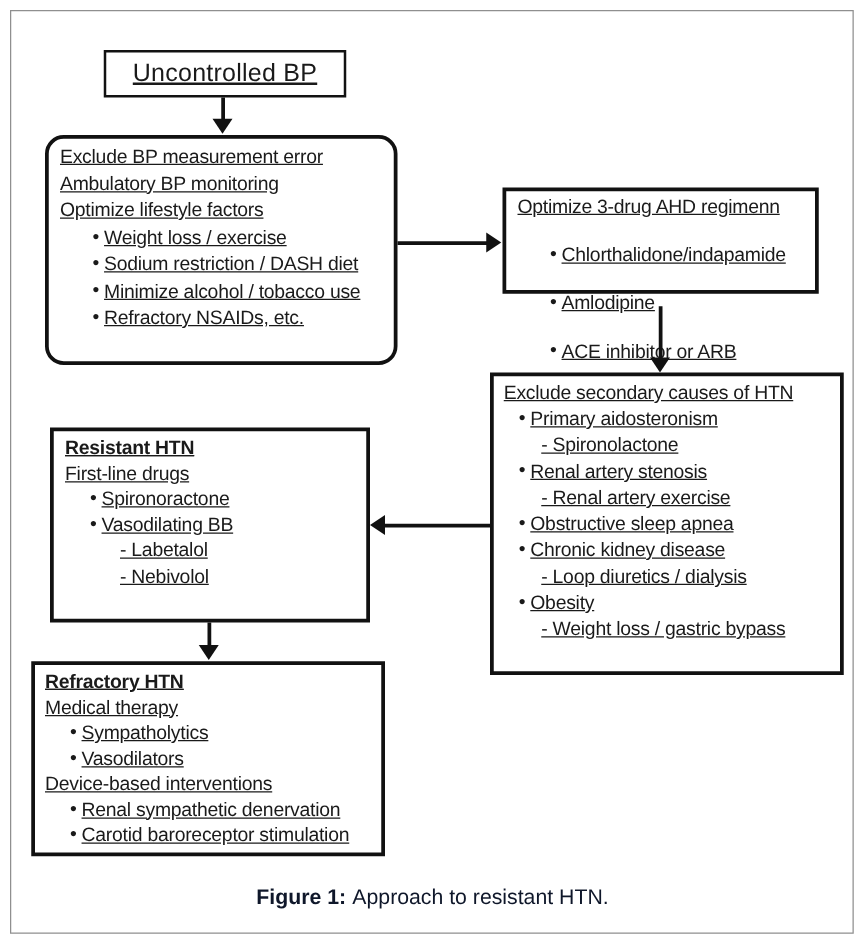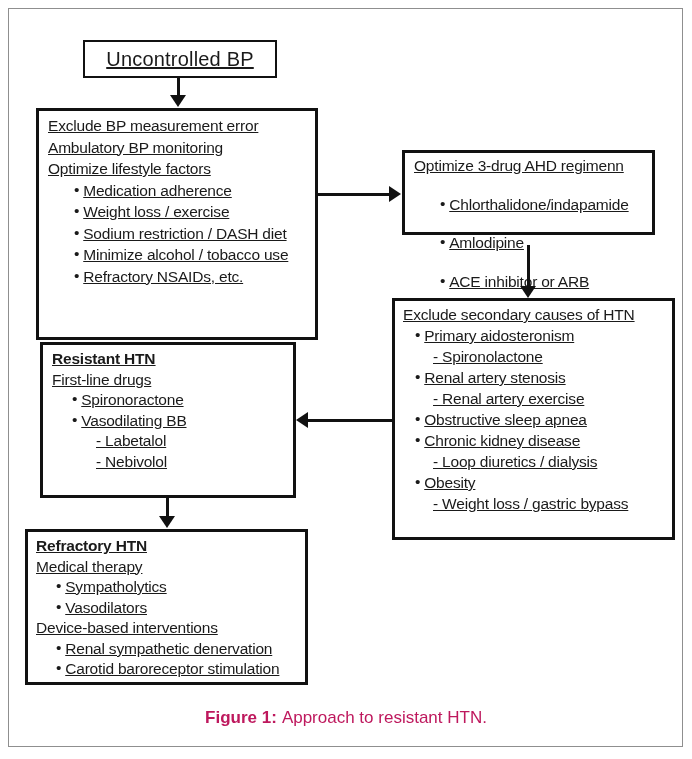--- a/index.html
+++ b/index.html
@@ -12,21 +12,21 @@
   .nbox{position:absolute;box-sizing:border-box;border:3px solid #111;background:#fff;
     font-size:15.5px;letter-spacing:-0.2px;text-decoration:underline;}
   .ln{white-space:nowrap;}
   .b{padding-left:20px;}
   .d{padding-left:42px;}
   .blt{display:inline-block;margin-right:4px;transform:translateY(-1px);}
   .head{font-weight:700;text-decoration:underline;}
 
   #box-uncontrolled{left:83px;top:40px;width:194px;height:38px;border-width:2px;
     display:flex;align-items:center;justify-content:center;font-size:20px;letter-spacing:0.2px;}
-  #box-workup{left:36px;top:108px;width:282px;height:232px;padding:4px 9px;}
+  #box-workup{left:36px;top:108px;width:282px;height:184px;padding:4px 9px;border-radius:15px;}
   #box-workup .ln{line-height:21.5px;}
   #box-workup .b{padding-left:26px;}
   #box-regimen{left:402px;top:150px;width:253px;height:85px;padding:2px 9px;}
   #box-regimen .ln{line-height:21.5px;}
   #box-regimen .b{padding-left:26px;margin-top:17px;}
   #box-secondary{left:392px;top:298px;width:283px;height:242px;padding:3px 8px;}
   #box-secondary .ln{line-height:21px;}
   #box-secondary .b{padding-left:12px;}
   #box-secondary .d{padding-left:30px;}
   #box-resistant{left:40px;top:342px;width:256px;height:156px;padding:4px 9px;}
@@ -46,41 +46,40 @@
   
   #a3-line{left:527px;top:245px;width:3px;height:42px;}
   #a3-head{left:520px;top:286px;border-left:8px solid transparent;border-right:8px solid transparent;border-top:12px solid #111;}
   
   #a4-line{left:307px;top:419px;width:85px;height:3px;}
   #a4-head{left:296px;top:412px;border-top:8px solid transparent;border-bottom:8px solid transparent;border-right:12px solid #111;}
   
   #a5-line{left:166px;top:498px;width:3px;height:19px;}
   #a5-head{left:159px;top:516px;border-left:8px solid transparent;border-right:8px solid transparent;border-top:12px solid #111;}
 
-  .caption{position:absolute;left:0;right:0;top:708px;text-align:center;font-size:17px;color:#be185d;}
+  .caption{position:absolute;left:0;right:0;top:708px;text-align:center;font-size:17px;color:#0f172a;}
   .cap-b{font-weight:700;margin-right:5px;}
 </style>
 </head>
 <body>
 
 <div id="canvas">
   <div id="frame"></div>
 
   <div id="box-uncontrolled" class="nbox">
     <div class="ln">Uncontrolled BP</div>
   </div>
 
   <div id="a1-line" class="aline"></div>
   <div id="a1-head" class="ahead"></div>
 
   <div id="box-workup" class="nbox">
     <div class="ln">Exclude BP measurement error</div>
     <div class="ln">Ambulatory BP monitoring</div>
     <div class="ln">Optimize lifestyle factors</div>
-    <div class="ln b"><span class="blt">•</span><span>Medication adherence</span></div>
     <div class="ln b"><span class="blt">•</span><span>Weight loss / exercise</span></div>
     <div class="ln b"><span class="blt">•</span><span>Sodium restriction / DASH diet</span></div>
     <div class="ln b"><span class="blt">•</span><span>Minimize alcohol / tobacco use</span></div>
     <div class="ln b"><span class="blt">•</span><span>Refractory NSAIDs, etc.</span></div>
   </div>
 
   <div id="a2-line" class="aline"></div>
   <div id="a2-head" class="ahead"></div>
 
   <div id="box-regimen" class="nbox">

